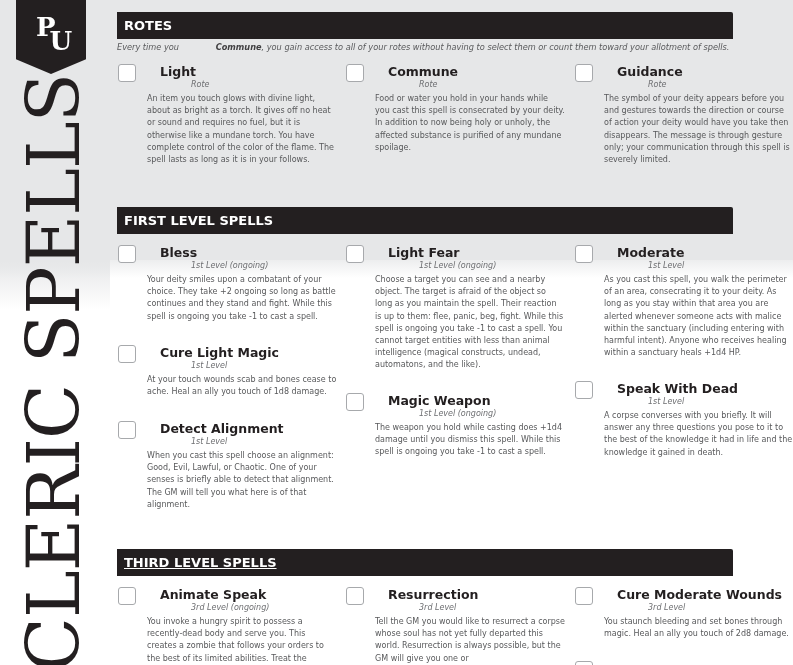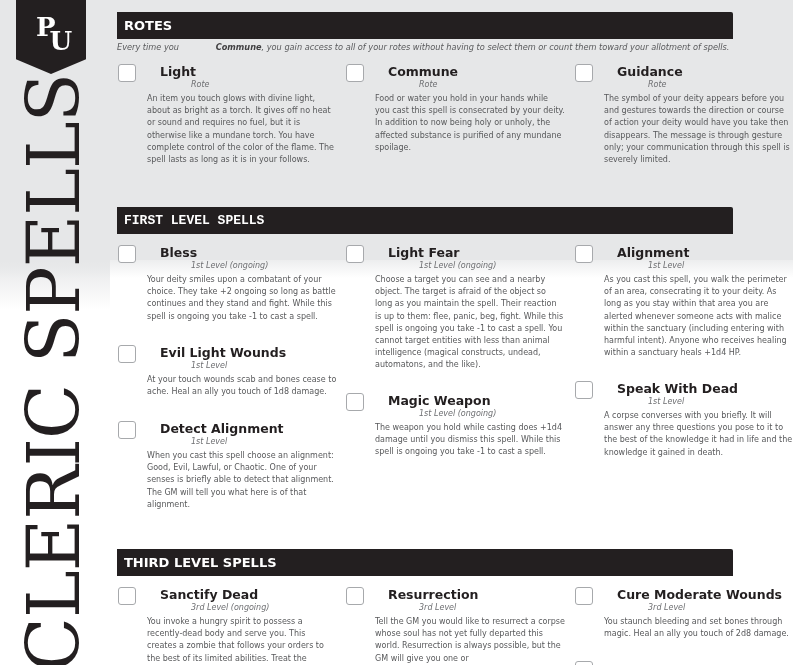--- a/index.html
+++ b/index.html
@@ -130,32 +130,32 @@
   <div class="spell-desc">Food or water you hold in your hands while you cast this spell is consecrated by your deity. In addition to now being holy or unholy, the affected substance is purified of any mundane spoilage.</div>
 </div>
 
 <div class="spell" style="left:575px; top:64px;">
   <div class="checkbox"></div>
   <div class="spell-name">Guidance</div>
   <div class="spell-level">Rote</div>
   <div class="spell-desc">The symbol of your deity appears before you and gestures towards the direction or course of action your deity would have you take then disappears. The message is through gesture only; your communication through this spell is severely limited.</div>
 </div>
 
-<div class="section-bar" style="top:207px;font-family:Liberation Mono, monospace;">FIRST LEVEL SPELLS</div>
+<div class="section-bar" style="top:207px;">FIRST LEVEL SPELLS</div>
 
 <div class="spell" style="left:118px; top:245px;">
   <div class="checkbox"></div>
   <div class="spell-name">Bless</div>
   <div class="spell-level">1st Level (ongoing)</div>
   <div class="spell-desc">Your deity smiles upon a combatant of your choice. They take +2 ongoing so long as battle continues and they stand and fight. While this spell is ongoing you take -1 to cast a spell.</div>
 </div>
 
 <div class="spell" style="left:118px; top:345px;">
   <div class="checkbox"></div>
-  <div class="spell-name">Evil Light Wounds</div>
+  <div class="spell-name">Cure Light Magic</div>
   <div class="spell-level">1st Level</div>
   <div class="spell-desc">At your touch wounds scab and bones cease to ache. Heal an ally you touch of 1d8 damage.</div>
 </div>
 
 <div class="spell" style="left:118px; top:421px;">
   <div class="checkbox"></div>
   <div class="spell-name">Detect Alignment</div>
   <div class="spell-level">1st Level</div>
   <div class="spell-desc">When you cast this spell choose an alignment: Good, Evil, Lawful, or Chaotic. One of your senses is briefly able to detect that alignment. The GM will tell you what here is of that alignment.</div>
 </div>
@@ -169,37 +169,37 @@
 
 <div class="spell" style="left:346px; top:393px;">
   <div class="checkbox"></div>
   <div class="spell-name">Magic Weapon</div>
   <div class="spell-level">1st Level (ongoing)</div>
   <div class="spell-desc">The weapon you hold while casting does +1d4 damage until you dismiss this spell. While this spell is ongoing you take -1 to cast a spell.</div>
 </div>
 
 <div class="spell" style="left:575px; top:245px;">
   <div class="checkbox"></div>
-  <div class="spell-name">Alignment</div>
+  <div class="spell-name">Moderate</div>
   <div class="spell-level">1st Level</div>
   <div class="spell-desc">As you cast this spell, you walk the perimeter of an area, consecrating it to your deity. As long as you stay within that area you are alerted whenever someone acts with malice within the sanctuary (including entering with harmful intent). Anyone who receives healing within a sanctuary heals +1d4 HP.</div>
 </div>
 
 <div class="spell" style="left:575px; top:381px;">
   <div class="checkbox"></div>
   <div class="spell-name">Speak With Dead</div>
   <div class="spell-level">1st Level</div>
   <div class="spell-desc">A corpse converses with you briefly. It will answer any three questions you pose to it to the best of the knowledge it had in life and the knowledge it gained in death.</div>
 </div>
 
-<div class="section-bar" style="top:549px;">THIRD LEVEL SPELLS</div>
+<div class="section-bar" style="top:549px;text-decoration:underline;">THIRD LEVEL SPELLS</div>
 
 <div class="spell" style="left:118px; top:587px;">
   <div class="checkbox"></div>
-  <div class="spell-name">Sanctify Dead</div>
+  <div class="spell-name">Animate Speak</div>
   <div class="spell-level">3rd Level (ongoing)</div>
   <div class="spell-desc">You invoke a hungry spirit to possess a recently-dead body and serve you. This creates a zombie that follows your orders to the best of its limited abilities. Treat the</div>
 </div>
 
 <div class="spell" style="left:346px; top:587px;">
   <div class="checkbox"></div>
   <div class="spell-name">Resurrection</div>
   <div class="spell-level">3rd Level</div>
   <div class="spell-desc">Tell the GM you would like to resurrect a corpse whose soul has not yet fully departed this world. Resurrection is always possible, but the GM will give you one or</div>
 </div>

